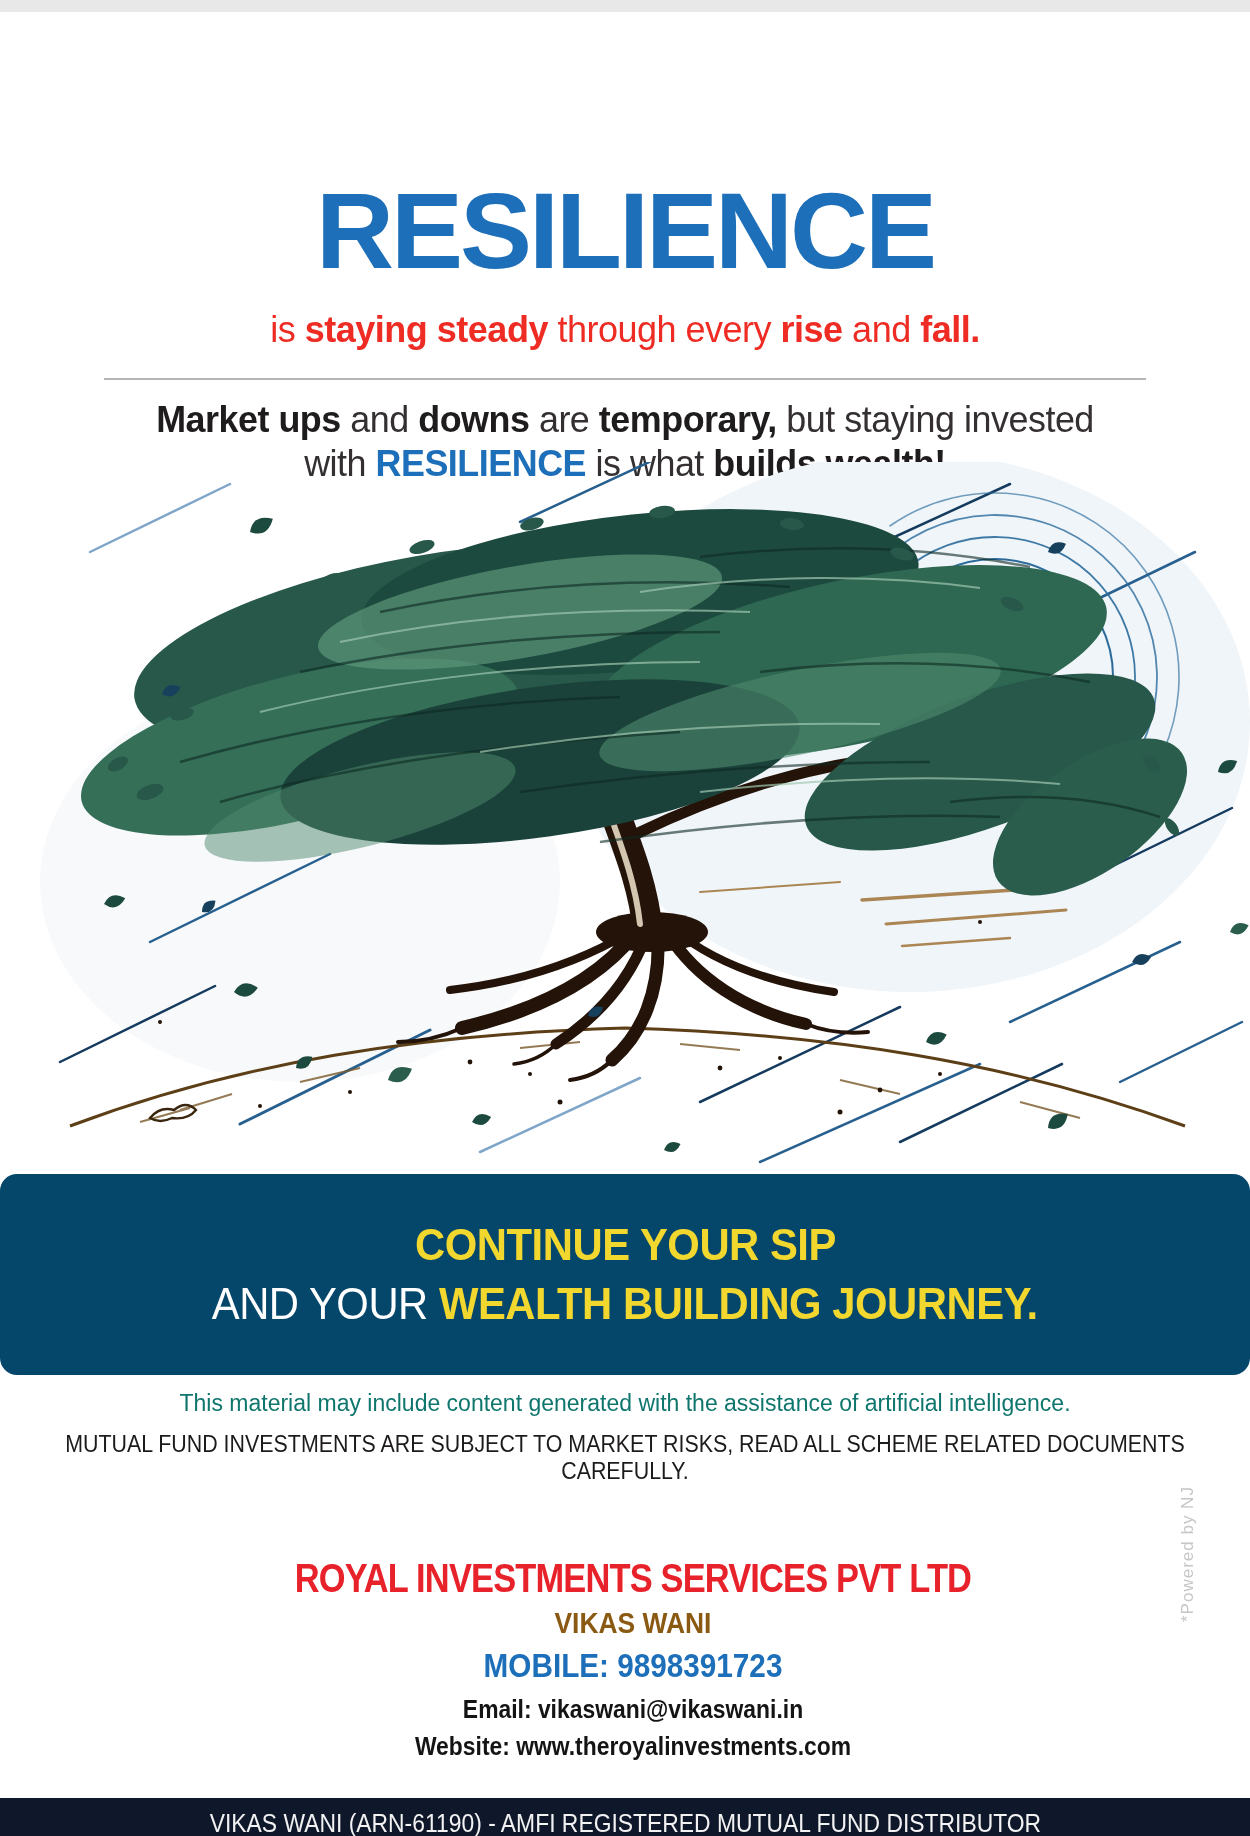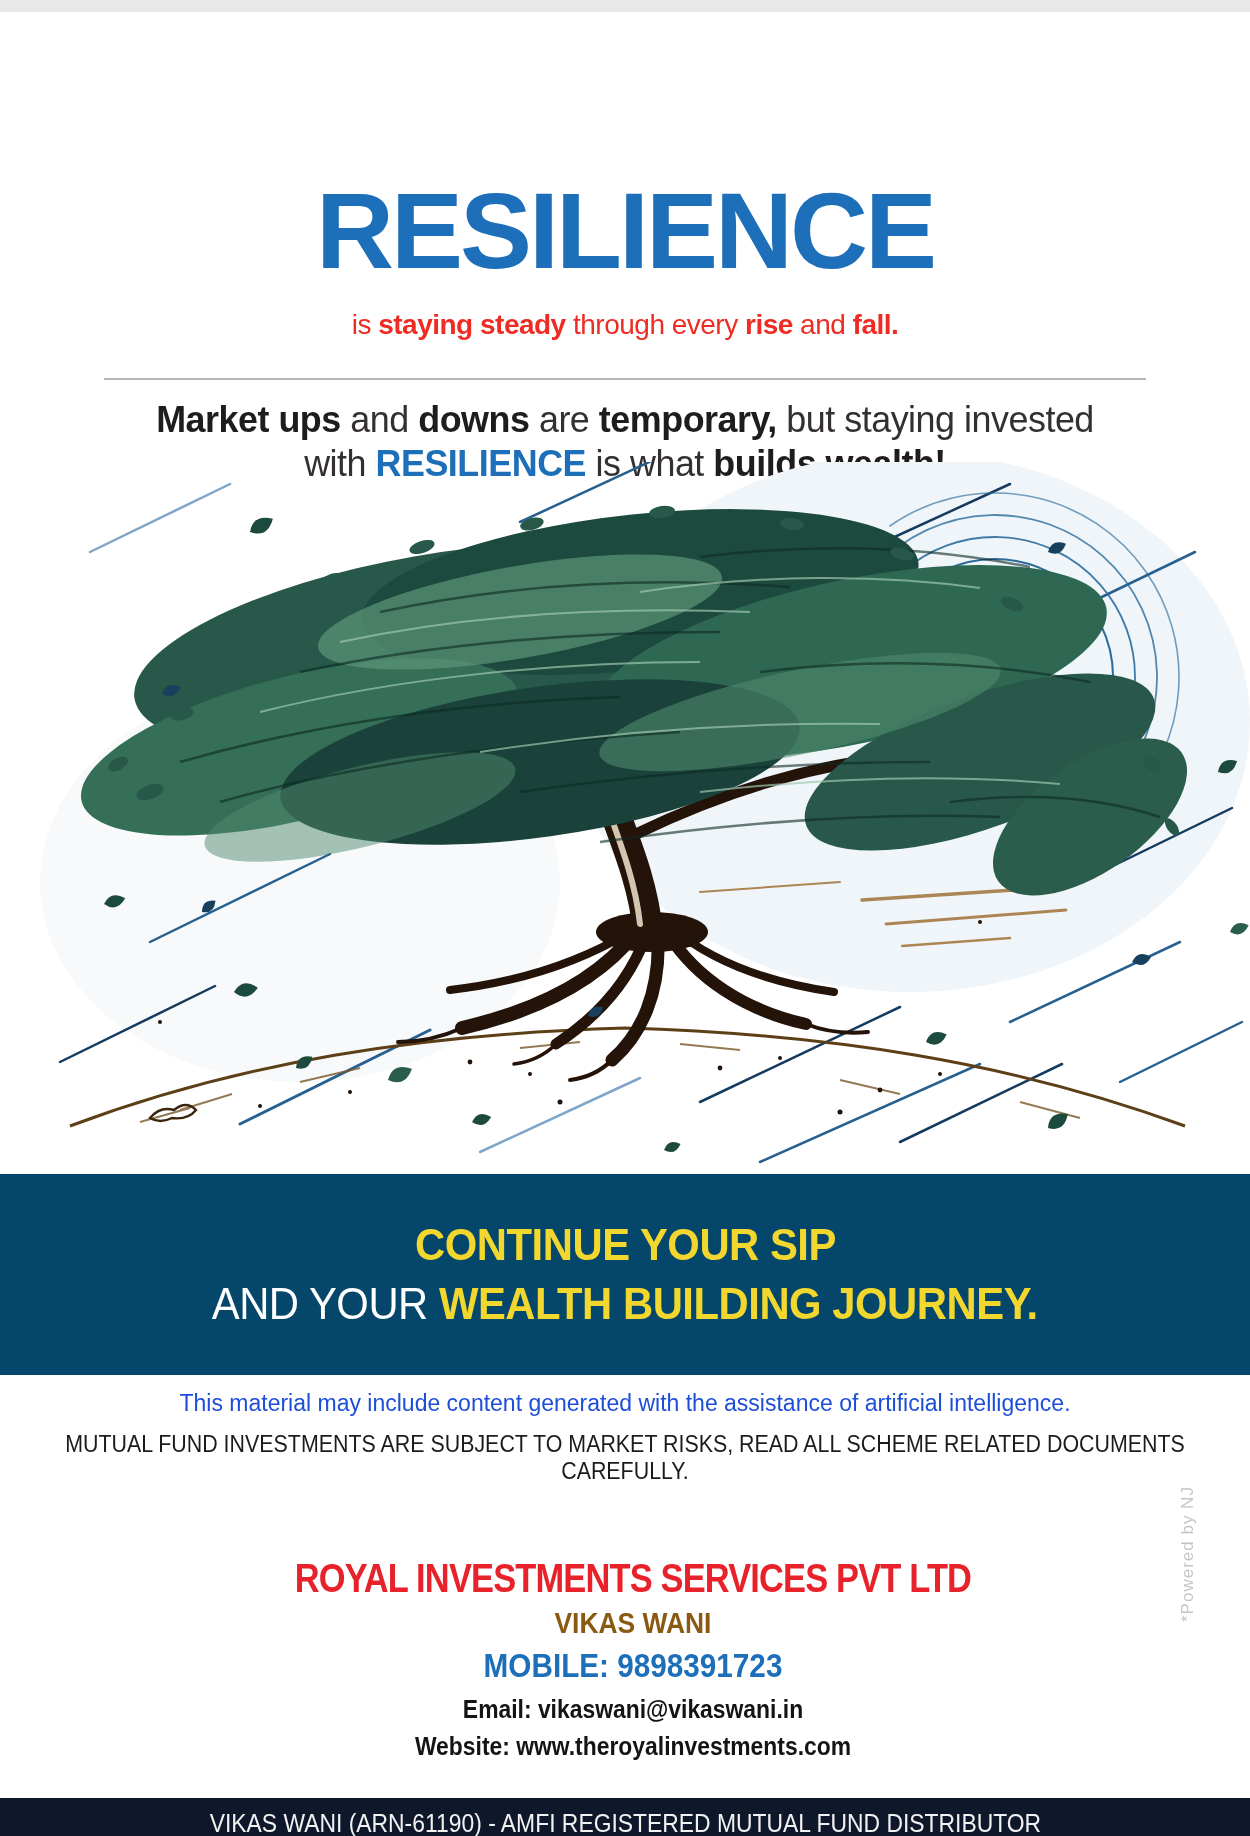--- a/index.html
+++ b/index.html
@@ -11,21 +11,21 @@
   }
   .abs{position:absolute;left:0;width:100%;}
   .center{text-align:center;}
 
   
   .headline{
     top:160px;font-size:108px;font-weight:800;letter-spacing:-3px;
     color:#1c6fb8;line-height:1.1;
   }
   .subtitle{
-    top:297px;font-size:28px;color:#ee2c24;letter-spacing:-0.5px;
+    top:297px;font-size:36px;color:#ee2c24;letter-spacing:-0.5px;
   }
   .subtitle b{font-weight:800;}
   .divider{
     position:absolute;top:366px;left:104px;width:1042px;height:2px;
     background:#b5b5b5;
   }
   .statement{
     top:386px;font-size:37px;color:#343031;line-height:1.2;
     letter-spacing:-0.5px;transform:scaleX(.97);transform-origin:center;
   }
@@ -38,30 +38,30 @@
   .watermark{
     position:absolute;left:1198px;top:1140px;
     transform:rotate(-90deg);transform-origin:bottom left;
     font-size:17px;color:#c6c6c6;letter-spacing:1px;white-space:nowrap;
   }
 
   
   .banner{
     position:absolute;top:1162px;left:0;width:1250px;height:201px;
     background:#05466b;display:flex;flex-direction:column;
-    align-items:center;justify-content:center;gap:9px;
+    align-items:center;justify-content:center;gap:9px;border-radius:17px;
   }
   .banner-l1{font-size:44px;font-weight:800;color:#f2d72e;letter-spacing:-0.5px;transform:scaleX(.95);}
   .banner-l2{font-size:44px;letter-spacing:-0.5px;transform:scaleX(.95);}
   .banner-l2 .w{color:#ffffff;font-weight:500;}
   .banner-l2 .y{color:#f2d72e;font-weight:800;}
   .banner-l3{font-size:27px;color:#ffffff;font-weight:400;}
 
   
-  .ai-note{top:1378px;font-size:23px;color:#1d4ed8;}
+  .ai-note{top:1378px;font-size:23px;color:#0f766e;}
   .risk-note{top:1419px;font-size:23px;color:#1d1a1b;transform:scaleX(.93);transform-origin:center;letter-spacing:0;}
 
   
   .contact{position:absolute;top:1544px;left:8px;width:100%;text-align:center;}
   .company{font-size:41px;font-weight:800;color:#e8222a;transform:scaleX(.84);transform-origin:center;letter-spacing:-1px;line-height:1.1;}
   .person{font-size:30px;font-weight:800;color:#8a5a13;transform:scaleX(.88);transform-origin:center;margin-top:5px;}
   .mobile{font-size:33px;font-weight:800;color:#1c6fb8;transform:scaleX(.90);transform-origin:center;margin-top:7px;}
   .email{font-size:26px;font-weight:700;color:#141414;transform:scaleX(.88);transform-origin:center;margin-top:9px;}
   .website{font-size:26px;font-weight:700;color:#141414;transform:scaleX(.88);transform-origin:center;margin-top:6px;}
 

